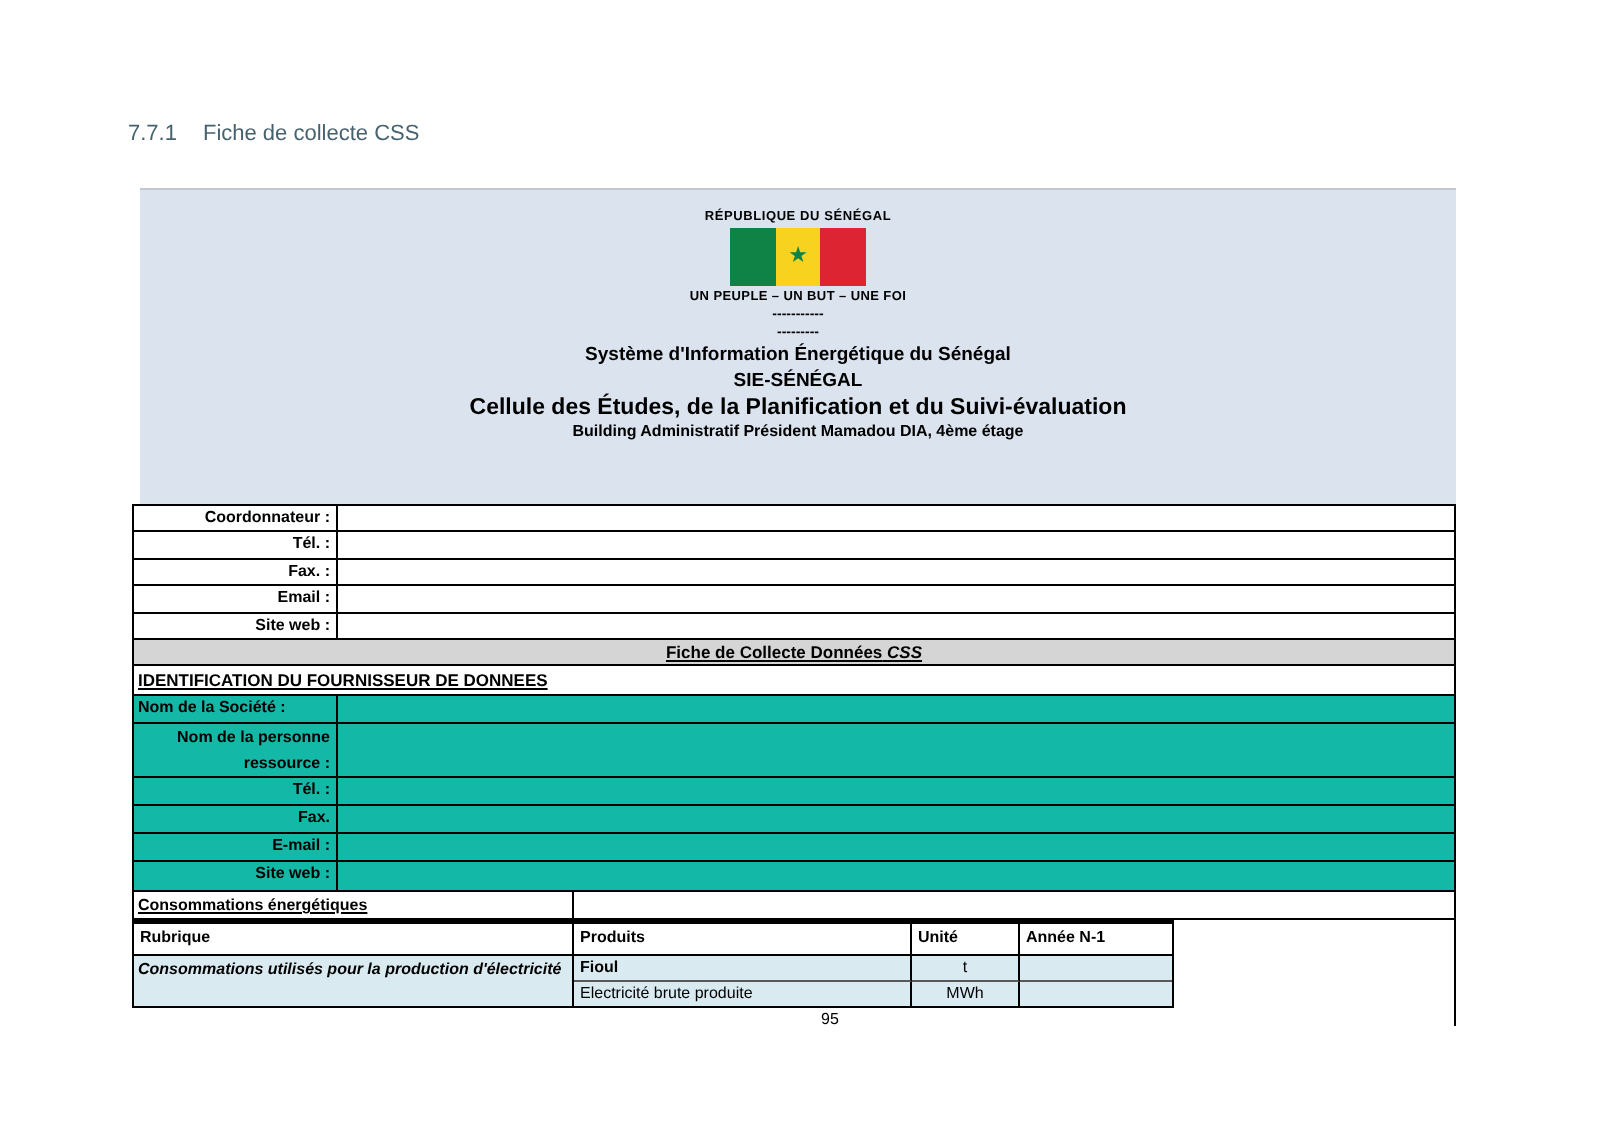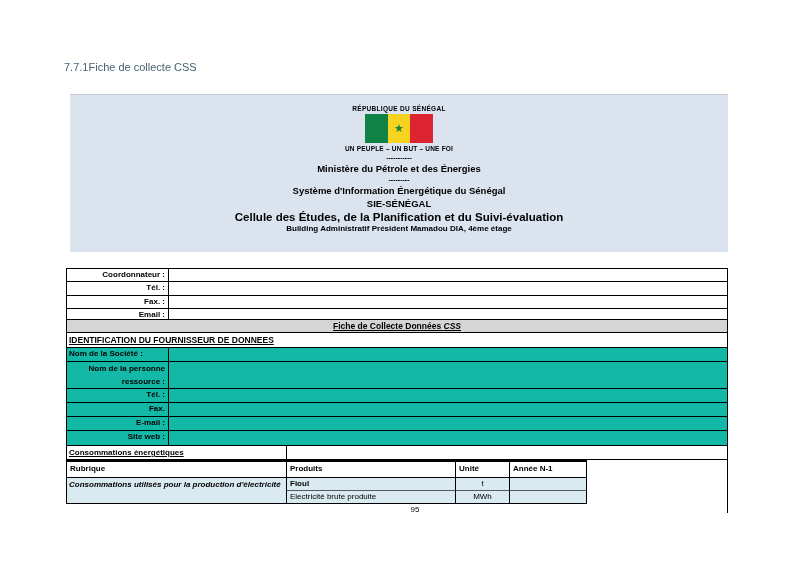--- a/index.html
+++ b/index.html
@@ -2,21 +2,21 @@
 <html><head>
 <meta charset="utf-8">
 <style>
   * { box-sizing: border-box; margin: 0; padding: 0; }
   html,body { background:#ffffff; }
   .page {
     position: relative; width: 800px; height: 566px; background:#ffffff;
     font-family: "Liberation Sans", "DejaVu Sans", sans-serif; color:#000; overflow:hidden;
   }
   .heading { position:absolute; left:64px; top:61px; font-size:11px; color:#47626f; }
-  .heading .num { }
+  .heading .num { margin-right:13px; }
 
   
   .letterhead {
     position:absolute; left:70px; top:94px; width:658px; height:158px;
     background:#dbe3ee; border-top:1px solid #c2c8d2; text-align:center; padding-top:10px;
   }
   .lh-republic { font-size:6.5px; font-weight:bold; letter-spacing:.3px; }
   .flag { width:68px; height:29px; margin:2px auto; display:flex; }
   .band { flex:1; }
   .band.green { background:#0e8345; }
@@ -28,21 +28,20 @@
   .lh-dashes { font-size:7px; font-weight:bold; line-height:7px; margin-top:2px; }
   .lh-ministry, .lh-system { font-size:9.5px; font-weight:bold; margin-top:2px; }
   .lh-cellule { font-size:11.5px; font-weight:bold; margin-top:2px; }
   .lh-building { font-size:8px; font-weight:bold; margin-top:1px; }
 
   
   .tbl1 {
     position:absolute; left:66px; top:252px; width:662px; background:#fff;
     display:grid; grid-template-columns:102px 1fr; grid-template-rows:repeat(5,13.4px);
     border:1px solid #000;
-    margin-top:16px;
   }
   .tbl1 .lab, .tbl2 .lab {
     border-right:1px solid #000; border-bottom:1px solid #000;
     font-weight:bold; font-size:8px; text-align:right; padding-right:3px; line-height:12.5px;
   }
   .tbl1 .val, .tbl2 .val { border-bottom:1px solid #000; }
   .nb { border-bottom:none !important; }
 
   
   .grayrow {
@@ -113,21 +112,20 @@
     <div class="lh-republic">RÉPUBLIQUE DU SÉNÉGAL</div>
     <div class="flag">
       <div class="band green"></div>
       <div class="band yellow">
         <span class="star">★</span>
       </div>
       <div class="band red"></div>
     </div>
     <div class="lh-motto">UN PEUPLE – UN BUT – UNE FOI</div>
     <div class="lh-dashes">-----------</div>
-    <div class="lh-ministry">Ministère du Pétrole et des Énergies</div>
     <div class="lh-dashes">---------</div>
     <div class="lh-system">Système d'Information Énergétique du Sénégal</div>
     <div class="lh-system">SIE-SÉNÉGAL</div>
     <div class="lh-cellule">Cellule des Études, de la Planification et du Suivi-évaluation</div>
     <div class="lh-building">Building Administratif Président Mamadou DIA, 4ème étage</div>
   </div>
 
   <div class="tbl1">
     <div class="lab">Coordonnateur :</div>
     <div class="val"></div>

